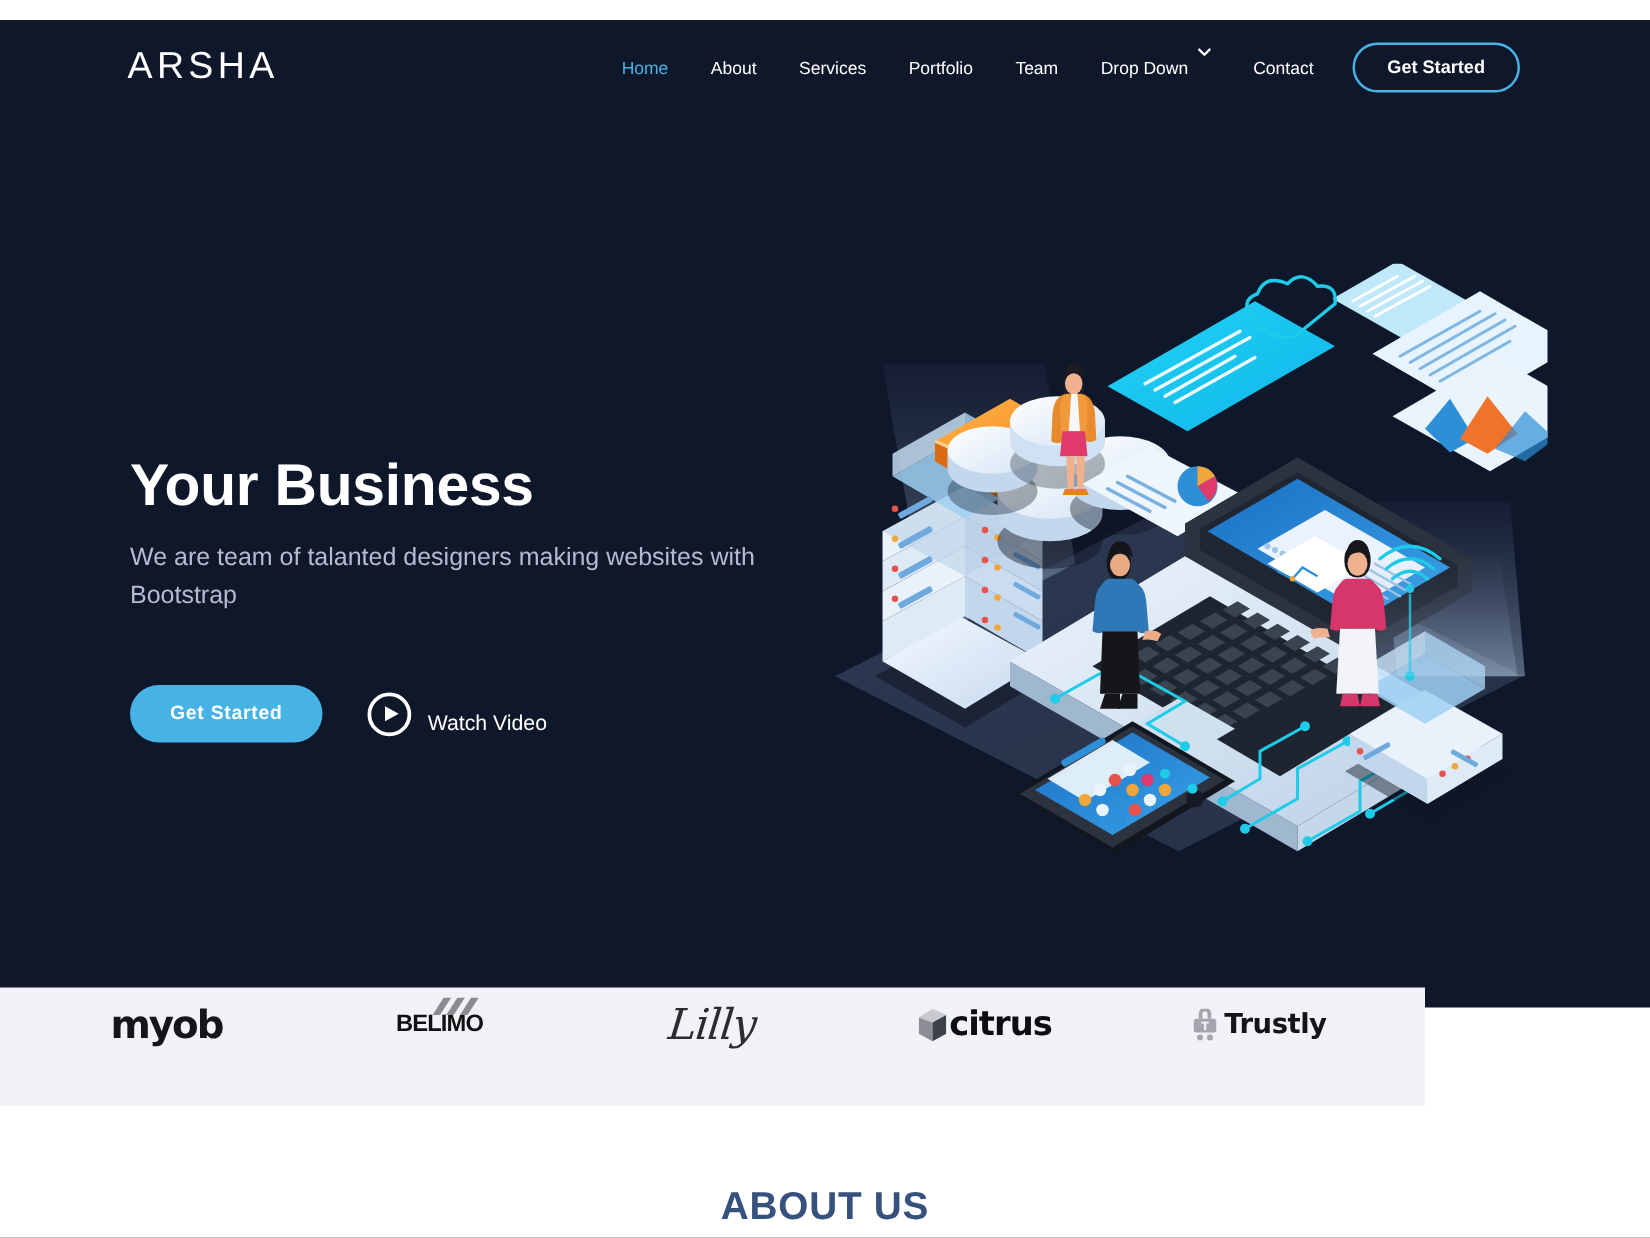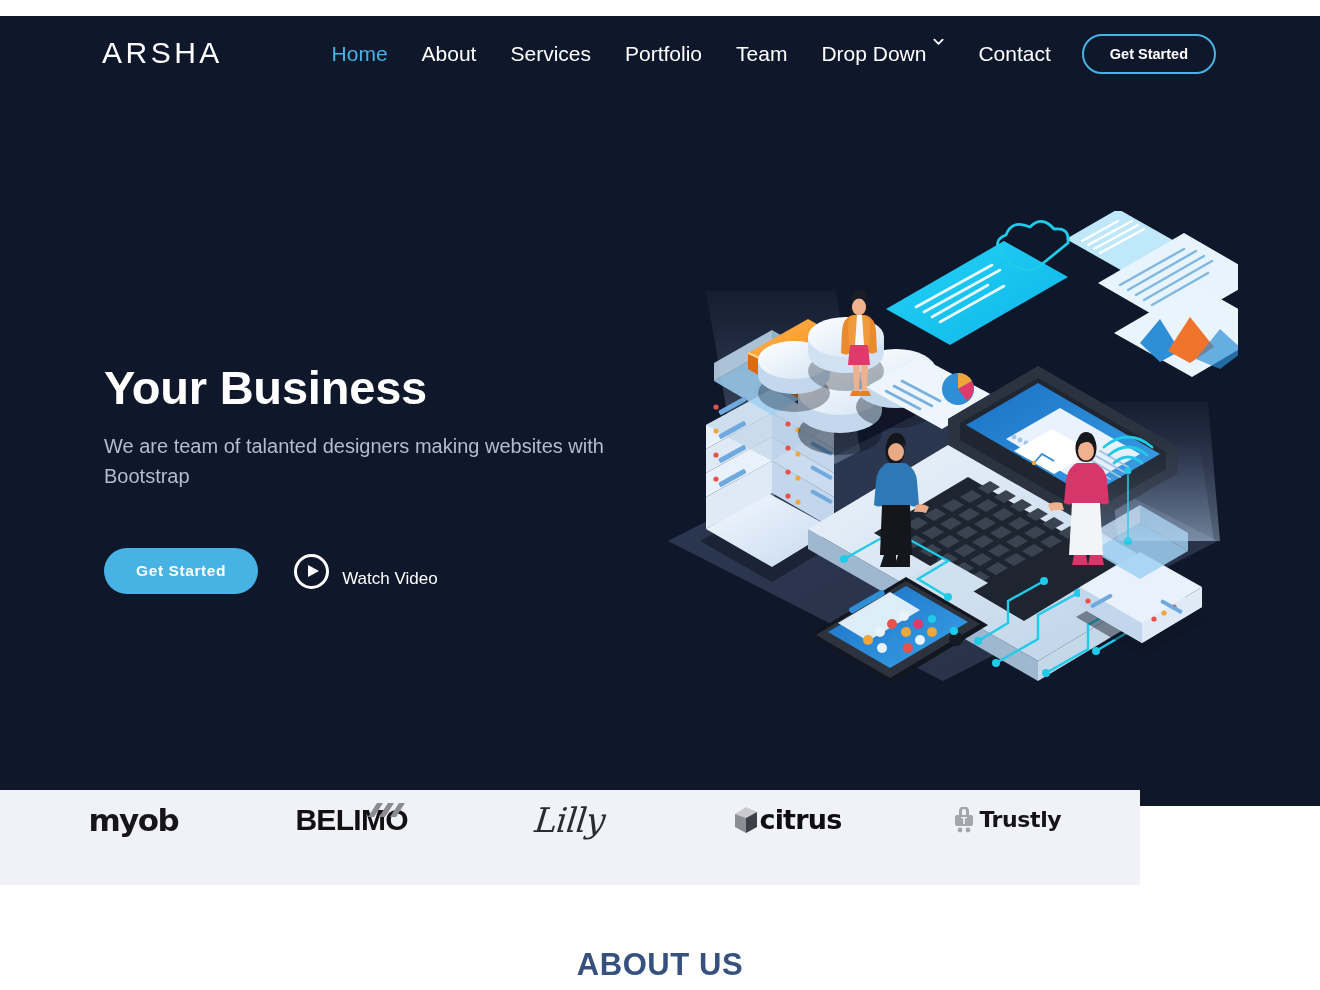--- a/index.html
+++ b/index.html
@@ -51,21 +51,21 @@
   }
   .nav {
     position: absolute;
     right: 104px;
     top: 18px;
     display: flex;
     align-items: center;
     gap: 0px;
   }
   .nav-item {
-    font-size: 21px;
+    font-size: 14px;
     color: #ffffff;
     padding: 0 17px;
     line-height: 38px;
     white-space: nowrap;
     cursor: pointer;
   }
   .nav-item.active { color: #47b2e4; }
   .nav-item.drop {
     display: flex;
     align-items: flex-start;
@@ -202,21 +202,21 @@
   .logo-myob {
     font-size: 31px;
     font-weight: bold;
     color: #16161a;
     letter-spacing: -1.6px;
     font-family: "DejaVu Sans", sans-serif;
     line-height: 32px;
   }
   .logo-belimo {
     position: relative;
-    font-size: 30px;
+    font-size: 19px;
     font-weight: bold;
     color: #111111;
     letter-spacing: -0.7px;
     font-family: "Liberation Sans", sans-serif;
     line-height: 24px;
   }
   .belimo-slashes {
     position: absolute;
     right: 0px;
     top: -13px;

